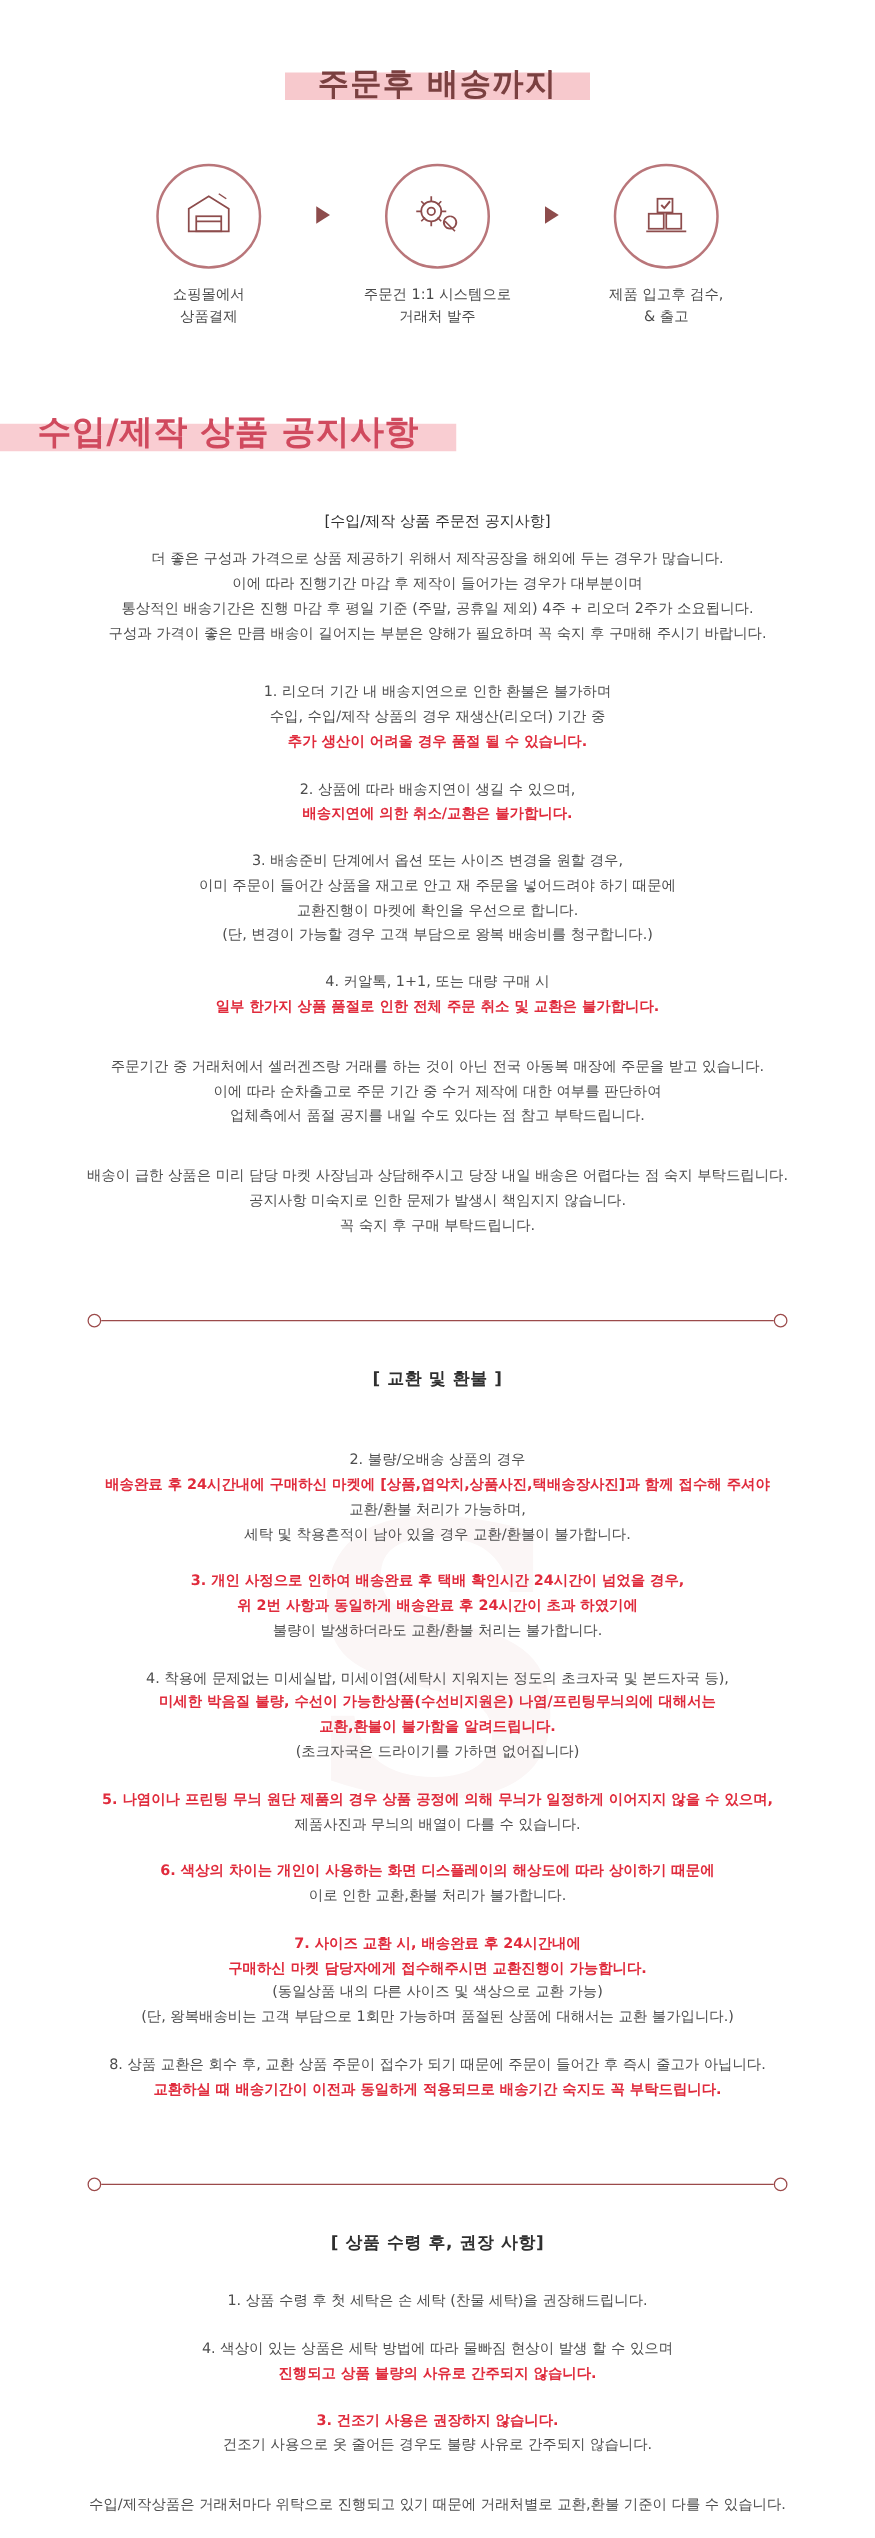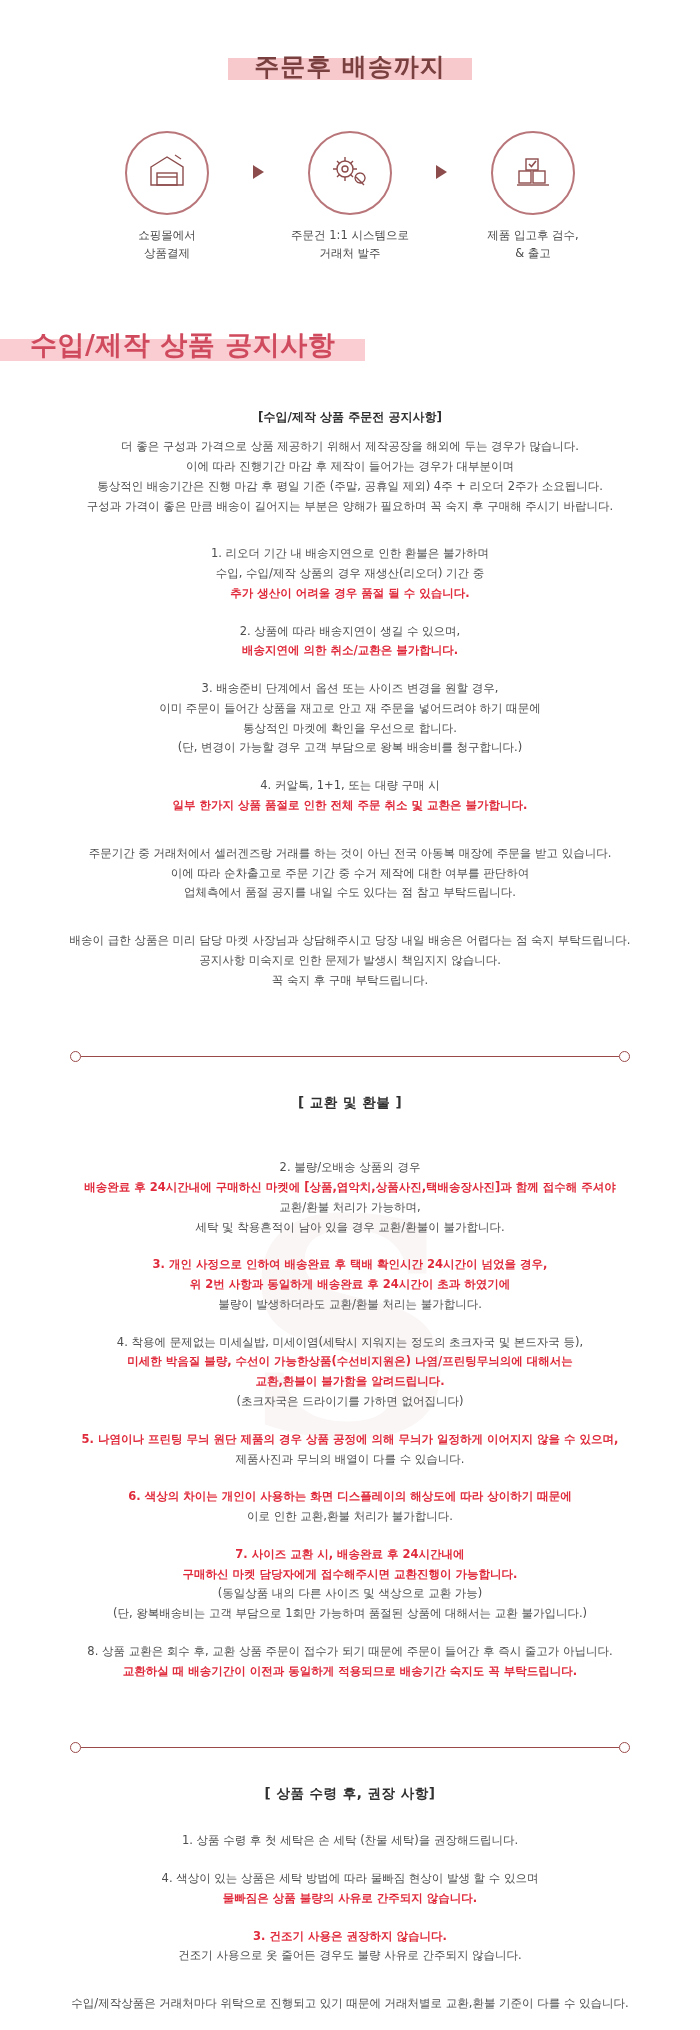--- a/index.html
+++ b/index.html
@@ -130,21 +130,21 @@
   
   .block {
     text-align: center;
     font-size: 11.5px;
     line-height: 1.72;
     color: #4d4d4d;
     padding: 0 60px;
     white-space: pre-line;
   }
   .block.head {
-    font-weight: bold;
+    font-weight: normal;
     color: #2f2f2f;
     font-size: 12px;
   }
   .gap-xs { height: 10px; }
   .gap-s  { height: 18px; }
   .gap-m  { height: 28px; }
   .gap-l  { height: 40px; }
   .gap-xl { height: 56px; }
   .red-b { color: #e02b3c; font-weight: bold; }
 
@@ -263,21 +263,21 @@
 이에 따라 진행기간 마감 후 제작이 들어가는 경우가 대부분이며
 통상적인 배송기간은 진행 마감 후 평일 기준 (주말, 공휴일 제외) 4주 + 리오더 2주가 소요됩니다.
 구성과 가격이 좋은 만큼 배송이 길어지는 부분은 양해가 필요하며 꼭 숙지 후 구매해 주시기 바랍니다.</div>
 
     <div class="gap-m"></div>
 
     <div class="block"><span>1. 리오더 기간 내 배송지연으로 인한 환불은 불가하며</span><br><span>수입, 수입/제작 상품의 경우 재생산(리오더) 기간 중</span><br><span class="red-b">추가 생산이 어려울 경우 품절 될 수 있습니다.</span></div>
     <div class="gap-s"></div>
     <div class="block"><span>2. 상품에 따라 배송지연이 생길 수 있으며,</span><br><span class="red-b">배송지연에 의한 취소/교환은 불가합니다.</span></div>
     <div class="gap-s"></div>
-    <div class="block"><span>3. 배송준비 단계에서 옵션 또는 사이즈 변경을 원할 경우,</span><br><span>이미 주문이 들어간 상품을 재고로 안고 재 주문을 넣어드려야 하기 때문에</span><br><span>통상적인 마켓에 확인을 우선으로 합니다.</span><br><span>(단, 변경이 가능할 경우 고객 부담으로 왕복 배송비를 청구합니다.)</span></div>
+    <div class="block"><span>3. 배송준비 단계에서 옵션 또는 사이즈 변경을 원할 경우,</span><br><span>이미 주문이 들어간 상품을 재고로 안고 재 주문을 넣어드려야 하기 때문에</span><br><span>교환진행이 마켓에 확인을 우선으로 합니다.</span><br><span>(단, 변경이 가능할 경우 고객 부담으로 왕복 배송비를 청구합니다.)</span></div>
     <div class="gap-s"></div>
     <div class="block"><span>4. 커알톡, 1+1, 또는 대량 구매 시</span><br><span class="red-b">일부 한가지 상품 품절로 인한 전체 주문 취소 및 교환은 불가합니다.</span></div>
 
     <div class="gap-m"></div>
 
     <div class="block"><span>주문기간 중 거래처에서 셀러겐즈랑 거래를 하는 것이 아닌 전국 아동복 매장에 주문을 받고 있습니다.
 이에 따라 순차출고로 주문 기간 중 수거 제작에 대한 여부를 판단하여
 업체측에서 품절 공지를 내일 수도 있다는 점 참고 부탁드립니다.</span></div>
 
     <div class="gap-m"></div>
@@ -322,21 +322,21 @@
       <div class="dot r"></div>
     </div>
 
     <div class="gap-m"></div>
 
     <div class="bracket-title">[ 상품 수령 후, 권장 사항]</div>
     <div class="gap-m"></div>
 
     <div class="block"><span>1. 상품 수령 후 첫 세탁은 손 세탁 (찬물 세탁)을 권장해드립니다.</span></div>
     <div class="gap-s"></div>
-    <div class="block"><span>4. 색상이 있는 상품은 세탁 방법에 따라 물빠짐 현상이 발생 할 수 있으며</span><br><span class="red-b">물빠짐은 상품 불량의 사유로 간주되지 않습니다.</span></div>
+    <div class="block"><span>4. 색상이 있는 상품은 세탁 방법에 따라 물빠짐 현상이 발생 할 수 있으며</span><br><span class="red-b">진행되고 상품 불량의 사유로 간주되지 않습니다.</span></div>
     <div class="gap-s"></div>
     <div class="block"><span class="red-b">3. 건조기 사용은 권장하지 않습니다.</span><br><span>건조기 사용으로 옷 줄어든 경우도 불량 사유로 간주되지 않습니다.</span></div>
 
     <div class="gap-m"></div>
 
     <div class="block">수입/제작상품은 거래처마다 위탁으로 진행되고 있기 때문에 거래처별로 교환,환불 기준이 다를 수 있습니다.</div>
 
   </div>
 </div>
 

